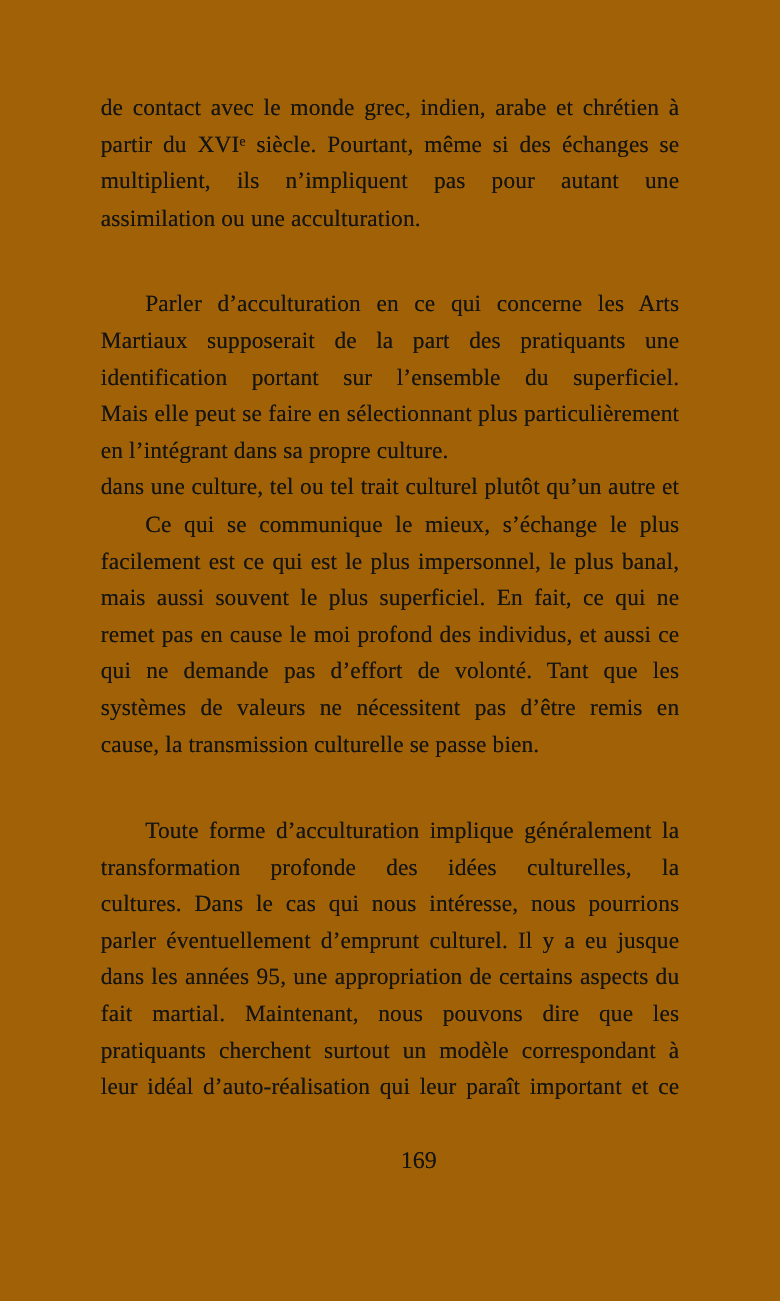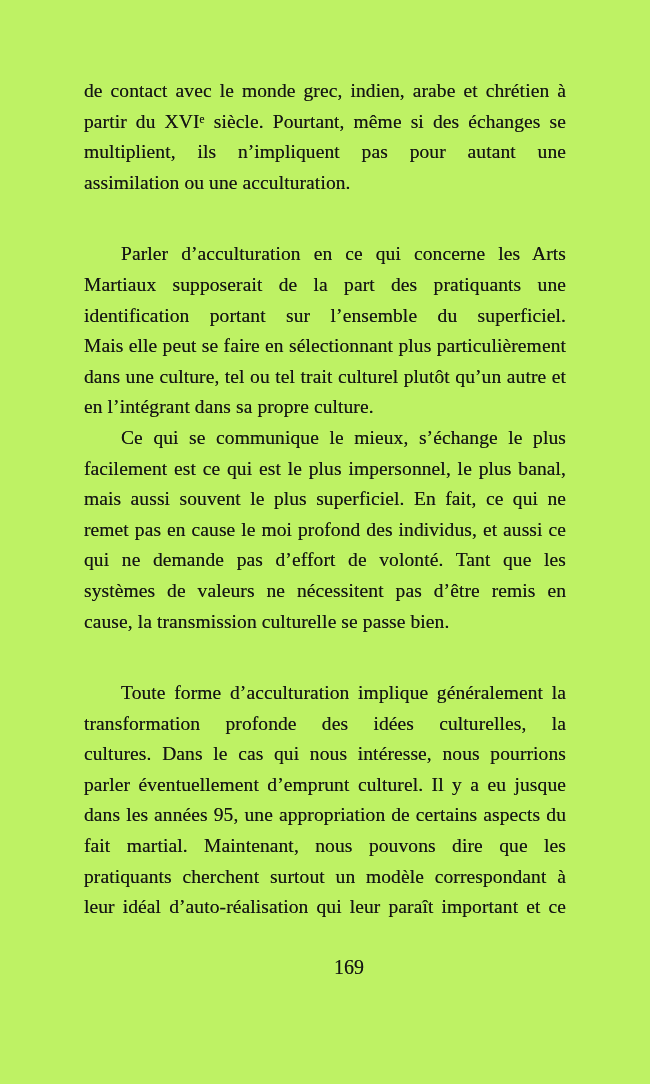--- a/index.html
+++ b/index.html
@@ -10,21 +10,21 @@
     width: 650px;
     height: 1084px;
     background: #ffffff;
     overflow: hidden;
     font-family: "Liberation Serif", "DejaVu Serif", "DejaVu Sans", serif;
   }
   .book-page {
     position: relative;
     width: 650px;
     height: 1084px;
-    background: #bef264;
+    background: #a16207;
     color: #141414;
     box-sizing: border-box;
     padding: 76px 84px 0 84px;
   }
   .text-block {
     width: 482px;
   }
   .paragraph {
     margin: 0;
     padding: 0;
@@ -71,22 +71,22 @@
         <div class="line">de contact avec le monde grec, indien, arabe et chrétien à</div>
         <div class="line">partir du XVIᵉ siècle. Pourtant, même si des échanges se</div>
         <div class="line">multiplient, ils n’impliquent pas pour autant une</div>
         <div class="line line-last">assimilation ou une acculturation.</div>
       </div>
       <div class="paragraph space-before">
         <div class="line first-indent">Parler d’acculturation en ce qui concerne les Arts</div>
         <div class="line">Martiaux supposerait de la part des pratiquants une</div>
         <div class="line">identification portant sur l’ensemble du superficiel.</div>
         <div class="line">Mais elle peut se faire en sélectionnant plus particulièrement</div>
+        <div class="line line-last">en l’intégrant dans sa propre culture.</div>
         <div class="line">dans une culture, tel ou tel trait culturel plutôt qu’un autre et</div>
-        <div class="line line-last">en l’intégrant dans sa propre culture.</div>
       </div>
       <div class="paragraph">
         <div class="line first-indent">Ce qui se communique le mieux, s’échange le plus</div>
         <div class="line">facilement est ce qui est le plus impersonnel, le plus banal,</div>
         <div class="line">mais aussi souvent le plus superficiel. En fait, ce qui ne</div>
         <div class="line">remet pas en cause le moi profond des individus, et aussi ce</div>
         <div class="line">qui ne demande pas d’effort de volonté. Tant que les</div>
         <div class="line">systèmes de valeurs ne nécessitent pas d’être remis en</div>
         <div class="line line-last">cause, la transmission culturelle se passe bien.</div>
       </div>

